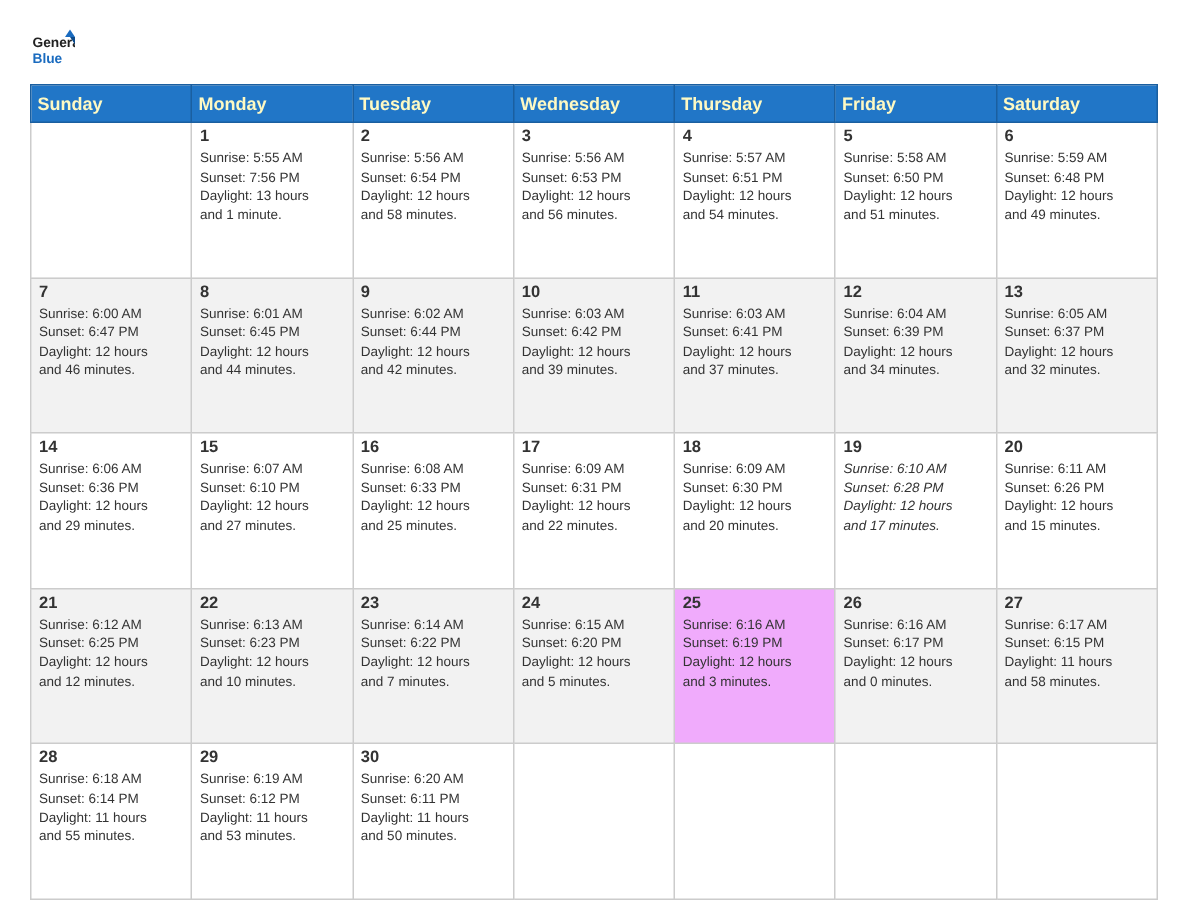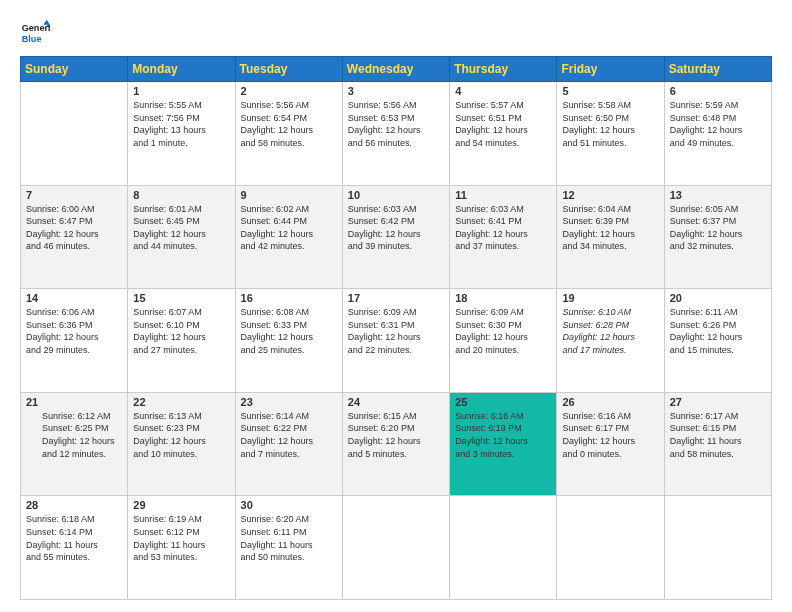--- a/index.html
+++ b/index.html
@@ -47,21 +47,21 @@
     }
     .calendar {
       flex: 1;
       border: 1px solid #bbb;
       border-collapse: collapse;
       width: 100%;
       table-layout: fixed;
     }
     .calendar th {
       background: #2176c7;
-      color: #fde047;
+      color: #fef9c3;
       font-size: 12px;
       font-weight: bold;
       padding: 5px 4px;
       text-align: left;
       border: 1px solid #1a5fa0;
     }
     .calendar td {
       vertical-align: top;
       border: 1px solid #ccc;
       padding: 3px 5px;
@@ -262,21 +262,21 @@
             <span class="day-number">20</span>
             <div class="day-info" style="white-space: pre-line;">Sunrise: 6:11 AM
 Sunset: 6:26 PM
 Daylight: 12 hours
 and 15 minutes.</div>
           </td>
         </tr>
         <tr>
           <td style="background: rgb(242, 242, 242);">
             <span class="day-number">21</span>
-            <div class="day-info" style="white-space: pre-line; margin-left: 16px;">Sunrise: 6:12 AM
+            <div class="day-info" style="white-space: pre-line;">Sunrise: 6:12 AM
 Sunset: 6:25 PM
 Daylight: 12 hours
 and 12 minutes.</div>
           </td>
           <td style="background: rgb(242, 242, 242);">
             <span class="day-number">22</span>
             <div class="day-info" style="white-space: pre-line;">Sunrise: 6:13 AM
 Sunset: 6:23 PM
 Daylight: 12 hours
 and 10 minutes.</div>
@@ -288,21 +288,21 @@
 Daylight: 12 hours
 and 7 minutes.</div>
           </td>
           <td style="background: rgb(242, 242, 242);">
             <span class="day-number">24</span>
             <div class="day-info" style="white-space: pre-line;">Sunrise: 6:15 AM
 Sunset: 6:20 PM
 Daylight: 12 hours
 and 5 minutes.</div>
           </td>
-          <td style="background: #14b8a6;">
+          <td style="background: #f0abfc;">
             <span class="day-number">25</span>
             <div class="day-info" style="white-space: pre-line;">Sunrise: 6:16 AM
 Sunset: 6:19 PM
 Daylight: 12 hours
 and 3 minutes.</div>
           </td>
           <td style="background: rgb(242, 242, 242);">
             <span class="day-number">26</span>
             <div class="day-info" style="white-space: pre-line;">Sunrise: 6:16 AM
 Sunset: 6:17 PM

